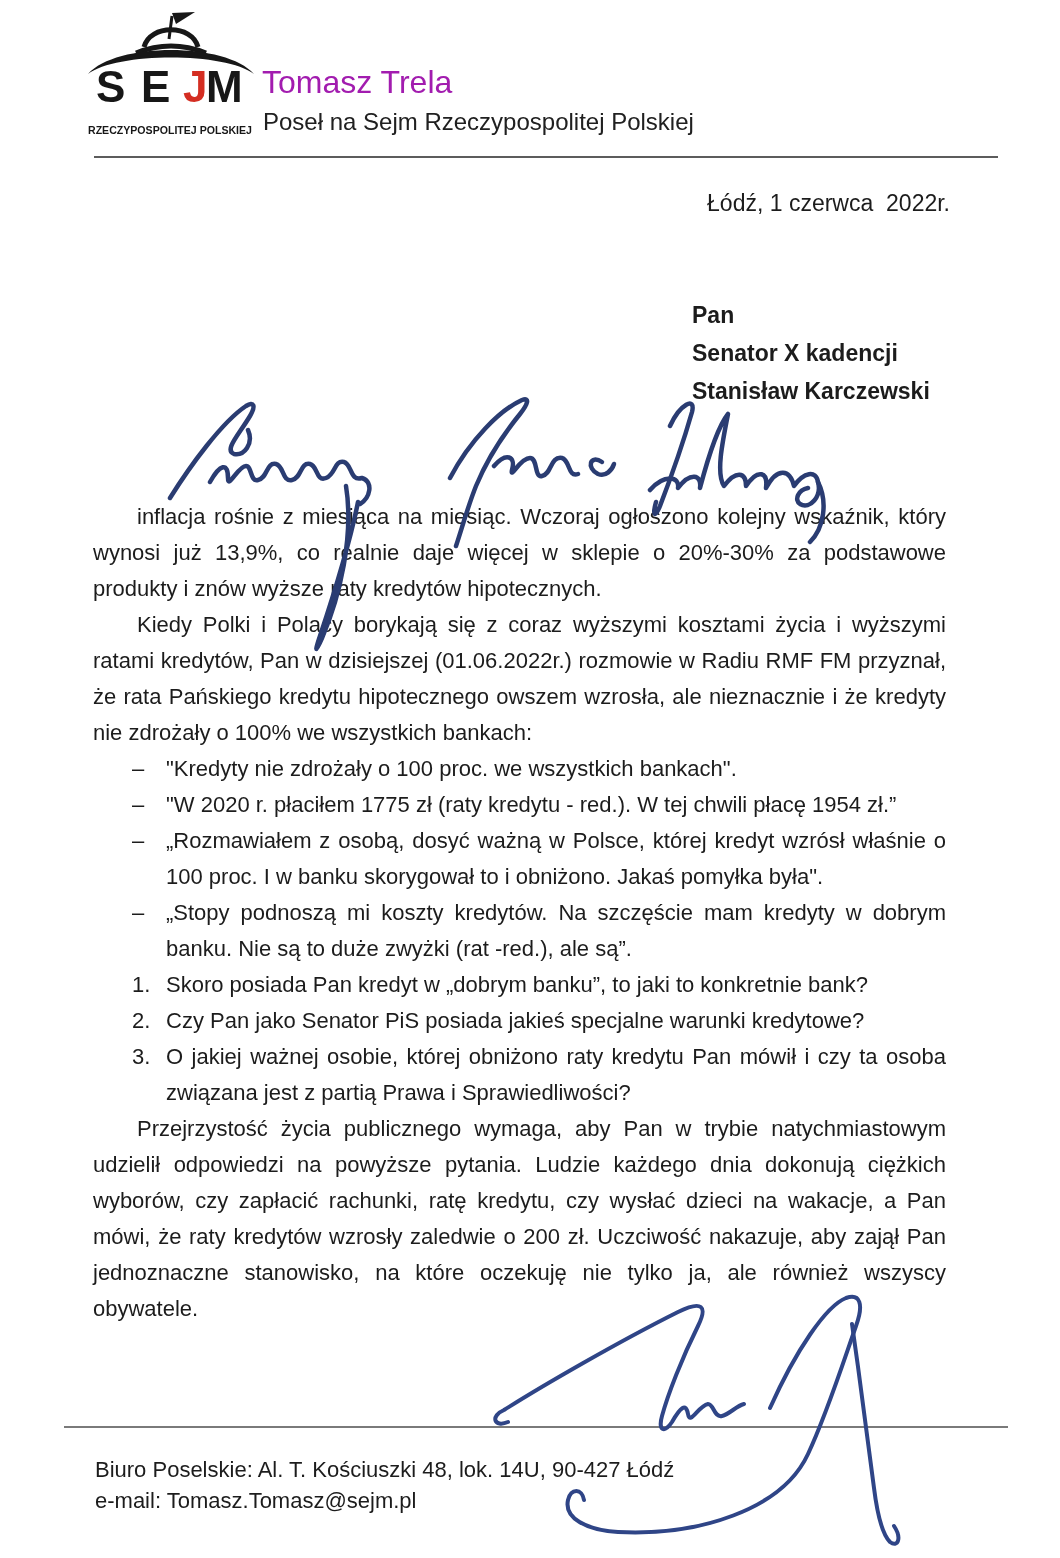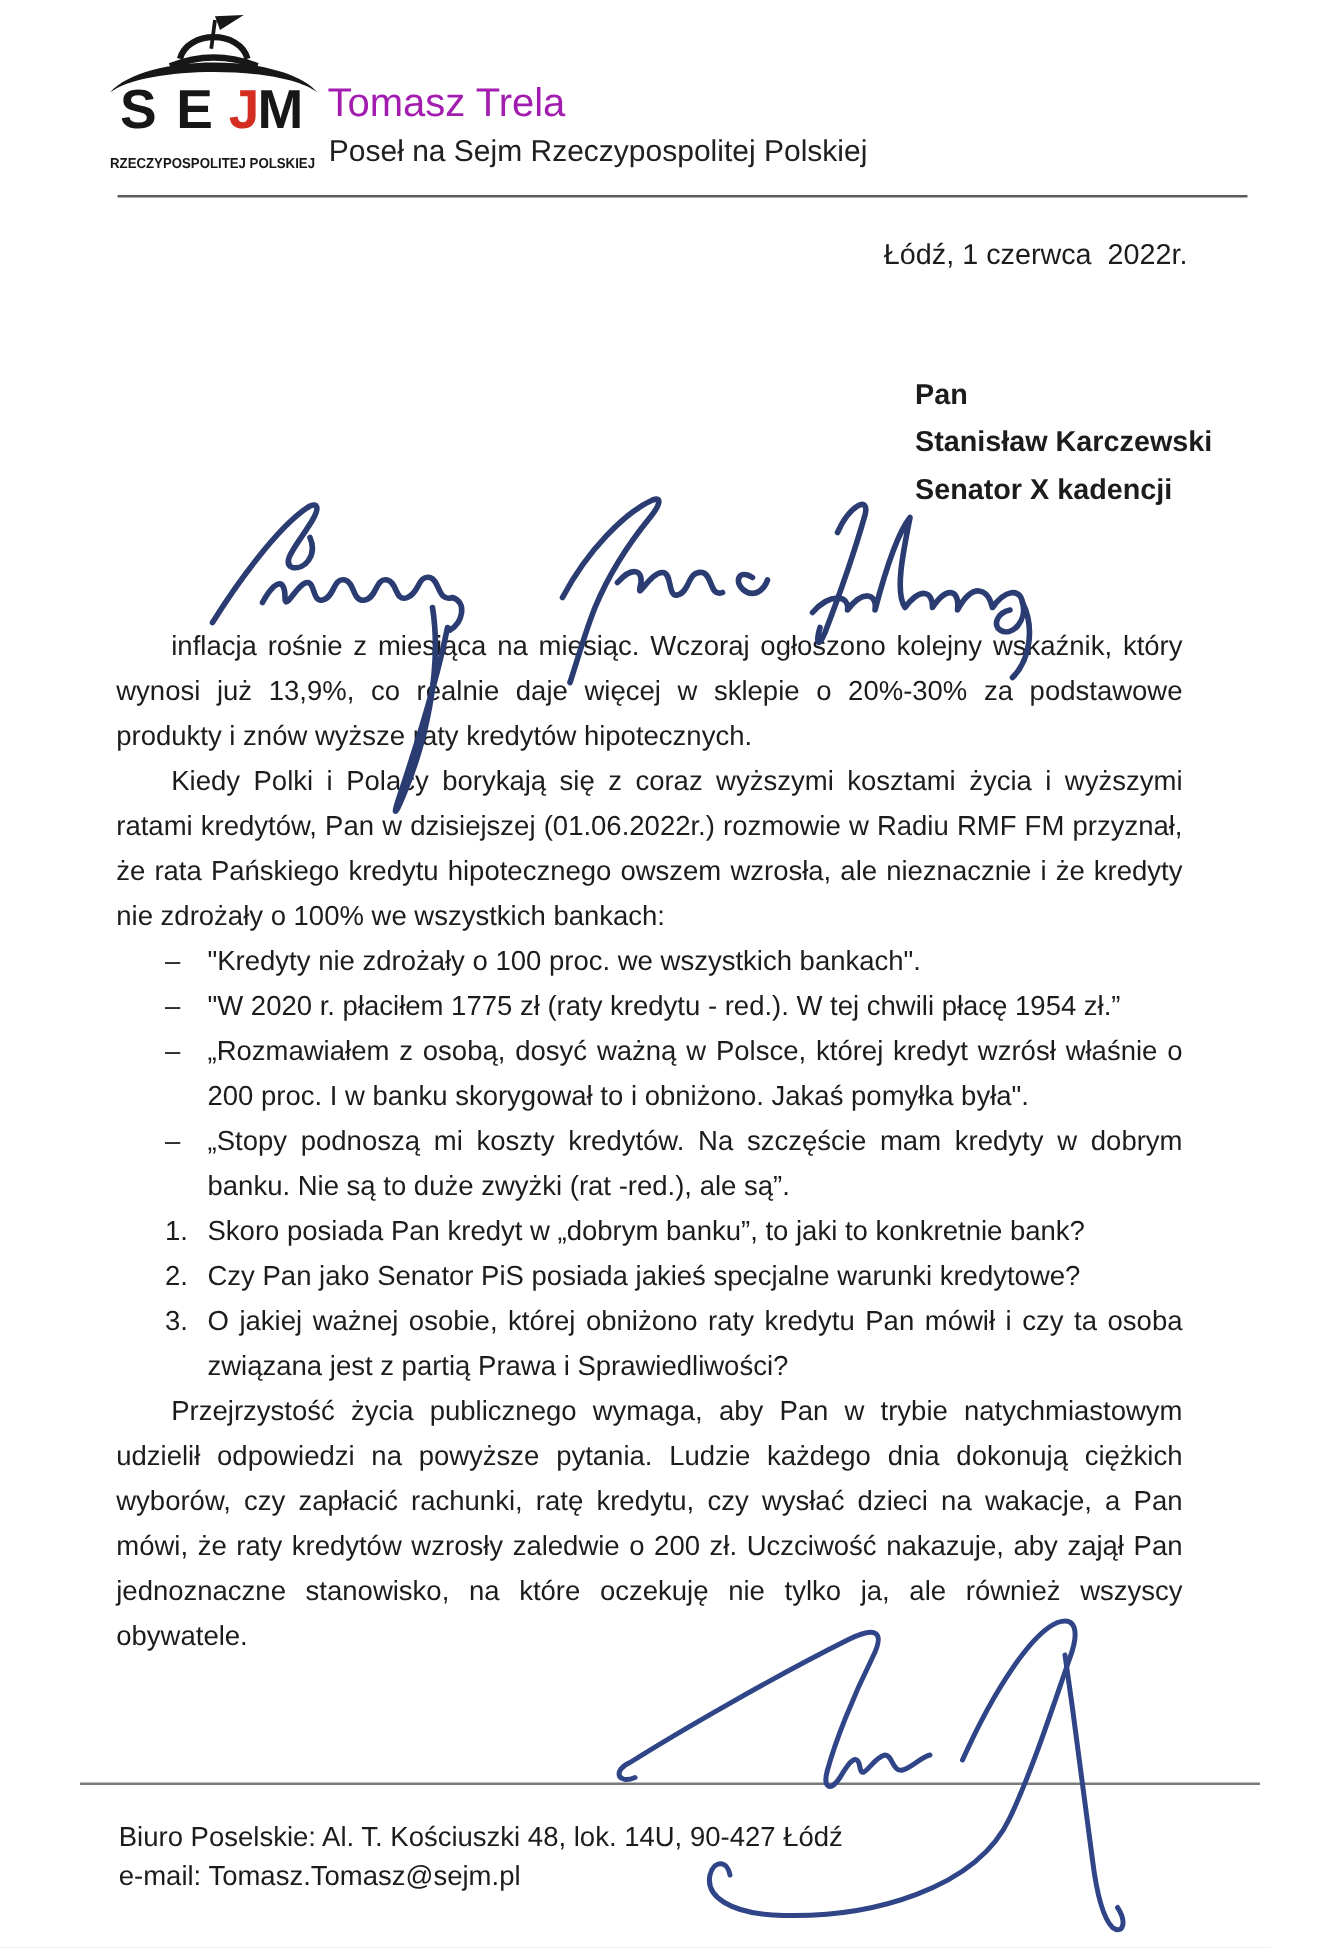--- a/index.html
+++ b/index.html
@@ -12,21 +12,21 @@
     color:#1c1c1c;
     margin:0 auto;
   }
   
   .logo-svg{position:absolute;left:86px;top:12px;width:170px;height:128px;}
   .deputy-name{position:absolute;left:262px;top:64px;font-size:32px;color:#a21caf;}
   .deputy-title{position:absolute;left:263px;top:108px;font-size:24px;color:#202020;}
   .header-rule{position:absolute;left:94px;top:156px;width:904px;height:2px;background:#5c5c5c;}
   
   .date-line{position:absolute;top:190px;right:110px;font-size:23px;white-space:pre;}
-  .recipient{position:absolute;left:732px;top:296px;font-size:23px;font-weight:700;line-height:38px;}
+  .recipient{position:absolute;left:692px;top:296px;font-size:23px;font-weight:700;line-height:38px;}
   
   .salutation-svg{position:absolute;left:150px;top:386px;width:720px;height:300px;overflow:visible;z-index:3;pointer-events:none;}
   .signature-svg{position:absolute;left:478px;top:1288px;width:485px;height:270px;overflow:visible;z-index:3;pointer-events:none;}
   .ink{fill:none;stroke:#2a3c72;stroke-width:4.5;stroke-linecap:round;stroke-linejoin:round;}
   .ink2{fill:none;stroke:#2f4587;stroke-width:4;stroke-linecap:round;stroke-linejoin:round;}
   
   .letter-body{
     position:absolute;left:93px;top:499px;width:853px;
     font-size:22px;line-height:36px;text-align:justify;z-index:2;
   }
@@ -64,22 +64,22 @@
   </svg>
 
   <div class="deputy-name">Tomasz Trela</div>
   <div class="deputy-title">Poseł na Sejm Rzeczypospolitej Polskiej</div>
   <div class="header-rule"></div>
 
   <div class="date-line">Łódź, 1 czerwca  2022r.</div>
 
   <div class="recipient">
     <div>Pan</div>
+    <div>Senator X kadencji</div>
     <div>Stanisław Karczewski</div>
-    <div>Senator X kadencji</div>
   </div>
 
   <svg class="salutation-svg" viewBox="0 0 720 300">
     <title>Szanowny Panie Senatorze</title>
     <g>
       <path class="ink" d="M 20,112 C 40,80 72,36 96,20 C 104,15 106,20 100,30 C 88,50 74,64 84,68 C 94,70 104,58 98,44"></path>
       <path class="ink" d="M 60,96 C 70,78 78,76 78,92 C 78,104 88,80 96,80 C 102,80 100,96 108,94 C 118,92 116,76 126,78 C 134,80 132,96 142,94 C 152,92 150,76 160,78 C 168,80 166,96 176,92 C 186,88 184,74 194,76 C 202,78 200,96 212,92 C 224,96 220,112 210,118"></path>
       <path class="ink" d="M 196,100 C 204,150 190,210 172,252 C 166,266 164,268 170,250 C 182,214 200,156 208,116"></path>
       <path class="ink" d="M 300,92 C 320,54 350,24 372,14 C 380,11 378,18 370,28 C 352,50 336,76 326,100 C 318,120 312,142 306,160"></path>
       <path class="ink" d="M 344,80 C 356,66 366,70 362,84 C 360,94 370,72 380,72 C 388,72 384,92 392,90 C 402,88 400,70 412,72 C 420,74 418,92 428,88"></path>
@@ -98,21 +98,21 @@
       <div class="q-item">
         <span class="q-marker">–</span>
         <span class="q-text">"Kredyty nie zdrożały o 100 proc. we wszystkich bankach".</span>
       </div>
       <div class="q-item">
         <span class="q-marker">–</span>
         <span class="q-text">"W 2020 r. płaciłem 1775 zł (raty kredytu - red.). W tej chwili płacę 1954 zł.”</span>
       </div>
       <div class="q-item">
         <span class="q-marker">–</span>
-        <span class="q-text">„Rozmawiałem z osobą, dosyć ważną w Polsce, której kredyt wzrósł właśnie o 200 proc. I w banku skorygował to i obniżono. Jakaś pomyłka była".</span>
+        <span class="q-text">„Rozmawiałem z osobą, dosyć ważną w Polsce, której kredyt wzrósł właśnie o 100 proc. I w banku skorygował to i obniżono. Jakaś pomyłka była".</span>
       </div>
       <div class="q-item">
         <span class="q-marker">–</span>
         <span class="q-text">„Stopy podnoszą mi koszty kredytów. Na szczęście mam kredyty w dobrym banku. Nie są to duże zwyżki (rat -red.), ale są”.</span>
       </div>
     </div>
 
 
     <div>
       <div class="n-item">

